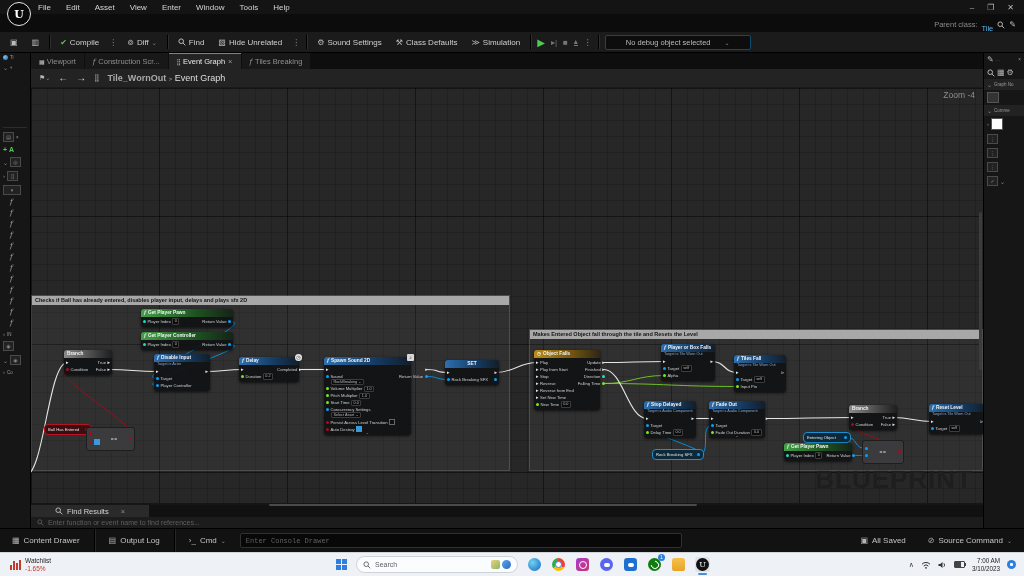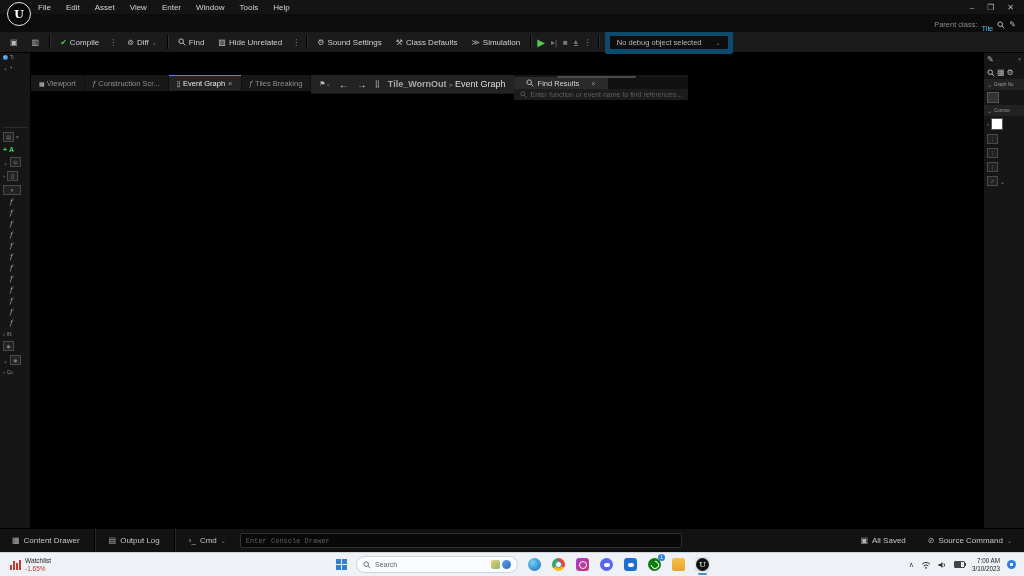--- a/index.html
+++ b/index.html
@@ -28,34 +28,34 @@
   .miniicon{color:#b5b5b5;font-size:8px;}
 
   
   .toolbar{height:20px;background:#1b1b1b;display:flex;align-items:center;gap:6px;padding:0 6px;border-bottom:1px solid #000;}
   .tbtn{display:flex;align-items:center;gap:3px;font-size:8px;color:#cfcfcf;padding:2px 4px;border-radius:2px;}
   .tbtn .ic{font-size:8px;color:#bdbdbd;}
   .sep{width:1px;height:14px;background:#000;box-shadow:1px 0 0 #2e2e2e;}
   .dots{color:#9a9a9a;font-size:8px;}
   .play{color:#4fcb53;font-size:10px;}
   .ghosted{color:#777;}
-  .debugpill{background:#0d0d0d;border:5px solid #0c4a6e;border-radius:2px;font-size:7.5px;color:#b9b9b9;padding:2px 7px;display:flex;gap:14px;align-items:center;}
+  .debugpill{background:#0d0d0d;border:1px solid #0c4a6e;border-radius:2px;font-size:7.5px;color:#b9b9b9;padding:2px 20px;display:flex;gap:14px;align-items:center;}
 
   
   .workspace{flex:1;display:flex;min-height:0;}
   .strip{width:30px;background:#161616;border-right:1px solid #000;display:flex;flex-direction:column;font-size:4.5px;color:#9a9a9a;overflow:hidden;}
   .strip-r{width:40px;border-right:none;border-left:1px solid #000;}
   .srow{display:flex;align-items:center;gap:2px;padding:2px 3px;white-space:nowrap;}
   .fnglyph{font-family:"DejaVu Serif",serif;font-style:italic;color:#a9a9a9;font-size:7px;line-height:11px;padding-left:10px;}
   .addbtn{color:#4fcb53;font-weight:bold;font-size:7px;}
   .swatch{width:10px;height:10px;background:#fff;border:1px solid #555;}
   .thumbbox{width:10px;height:9px;background:#333;border:1px solid #555;}
   .darkbox{width:9px;height:8px;background:#222;border:1px solid #4a4a4a;color:#888;font-size:5px;display:flex;align-items:center;justify-content:center;}
 
-  .main{flex:1;display:flex;flex-direction:row;min-width:0;margin-top:22px;}
+  .main{flex:1;display:flex;flex-direction:column;min-width:0;}
 
   
   .etabs{height:16px;background:#0e0e0e;display:flex;align-items:flex-end;}
   .etab{display:flex;align-items:center;gap:3px;height:15px;padding:0 8px;font-size:7.5px;color:#8e8e8e;background:#181818;margin-right:1px;border-top:1px solid transparent;}
   .etab.active{background:#232323;color:#e8e8e8;border-top:1px solid #3f8cff;}
   .etab .fic{font-family:"DejaVu Serif",serif;font-style:italic;font-size:7px;color:#9a9a9a;}
   .etab .gic{font-size:6px;color:#c9c9c9;letter-spacing:-1px;}
 
   
   .crumbrow{height:18px;background:#232323;display:flex;align-items:center;gap:8px;padding:0 8px;border-bottom:1px solid #1a1a1a;}
@@ -106,21 +106,21 @@
   .gcmp{position:absolute;z-index:3;background:#3b3b3d;border:1px solid #1d1d1d;border-radius:3px;display:flex;align-items:center;justify-content:space-between;padding:2px 2px;color:#d8d8d8;}
   .gcmp .ins{display:flex;flex-direction:column;gap:4px;}
   .gcmp .lbl{font-size:5px;letter-spacing:.5px;}
   .hscroll{height:4px;background:#161616;position:relative;}
   .hscroll .thumb{position:absolute;left:25%;width:45%;top:1px;height:2px;background:#4a4a4a;border-radius:1px;}
   .vscroll{position:absolute;right:1px;top:30%;width:3px;height:38%;background:#3c3c3c;border-radius:2px;z-index:5;}
 
   
   .findpanel{height:25px;background:#1c1c1c;display:flex;flex-direction:column;overflow:hidden;}
   .findtabs{height:13px;display:flex;align-items:flex-end;background:#111;}
-  .findtab{display:flex;align-items:center;gap:4px;background:#2a2a2a;height:12px;padding:0 12px;font-size:7.5px;color:#d2d2d2;}
+  .findtab{display:flex;align-items:center;gap:4px;background:#2a2a2a;height:12px;padding:0 24px;font-size:7.5px;color:#d2d2d2;}
   .findrow{display:flex;align-items:center;gap:4px;padding:2px 6px;font-size:7px;color:#5e5e5e;}
 
   
   .statusbar{height:23px;background:#121212;display:flex;align-items:center;padding:0 6px;gap:8px;border-top:1px solid #000;}
   .sbtn{display:flex;align-items:center;gap:4px;font-size:8px;color:#c4c4c4;padding:0 6px;height:100%;}
   .sbsep{width:1px;height:100%;background:#000;box-shadow:1px 0 0 #262626;}
   .consolein{width:430px;height:13px;background:#080808;border:1px solid #303030;border-radius:2px;display:flex;align-items:center;padding:0 5px;font-family:"Liberation Mono",monospace;font-size:7px;color:#616161;}
   .sright{margin-left:auto;display:flex;align-items:center;gap:10px;font-size:8px;color:#c4c4c4;}
 
   

